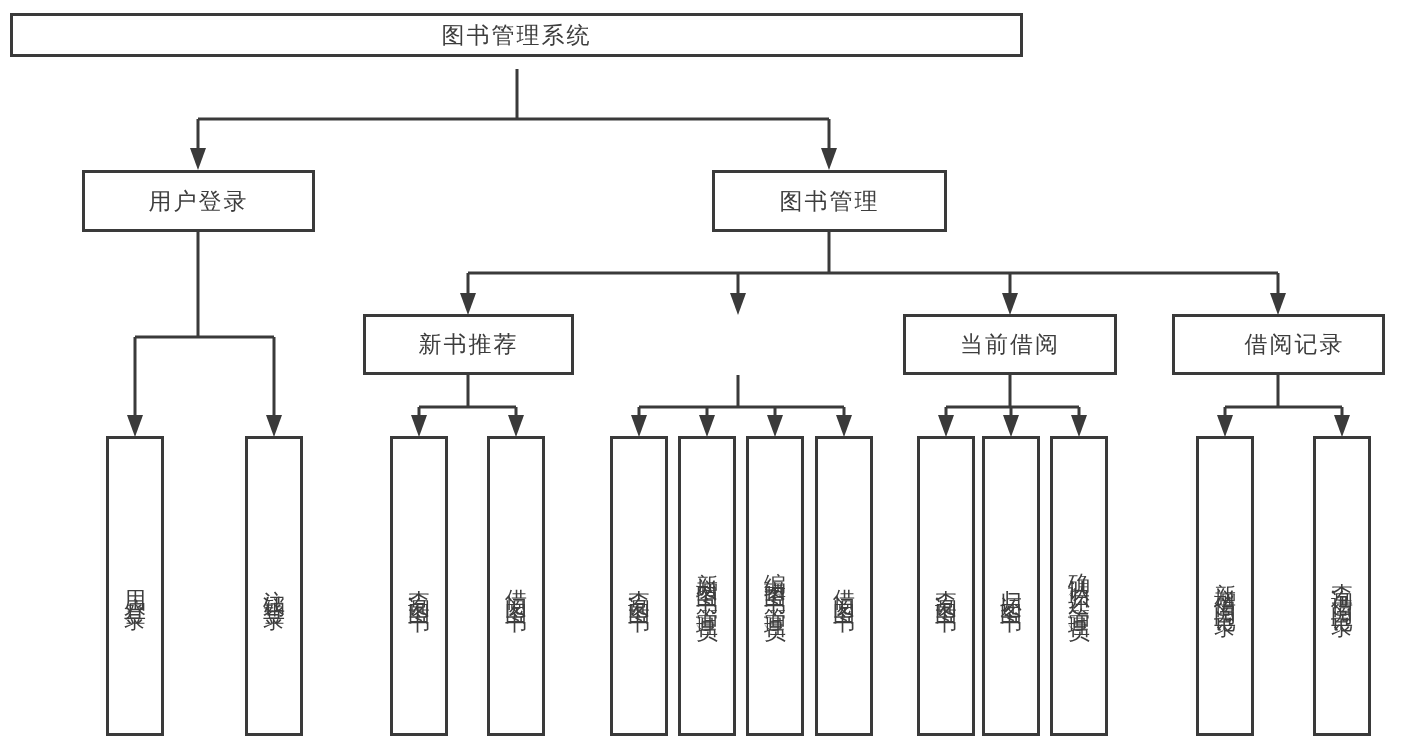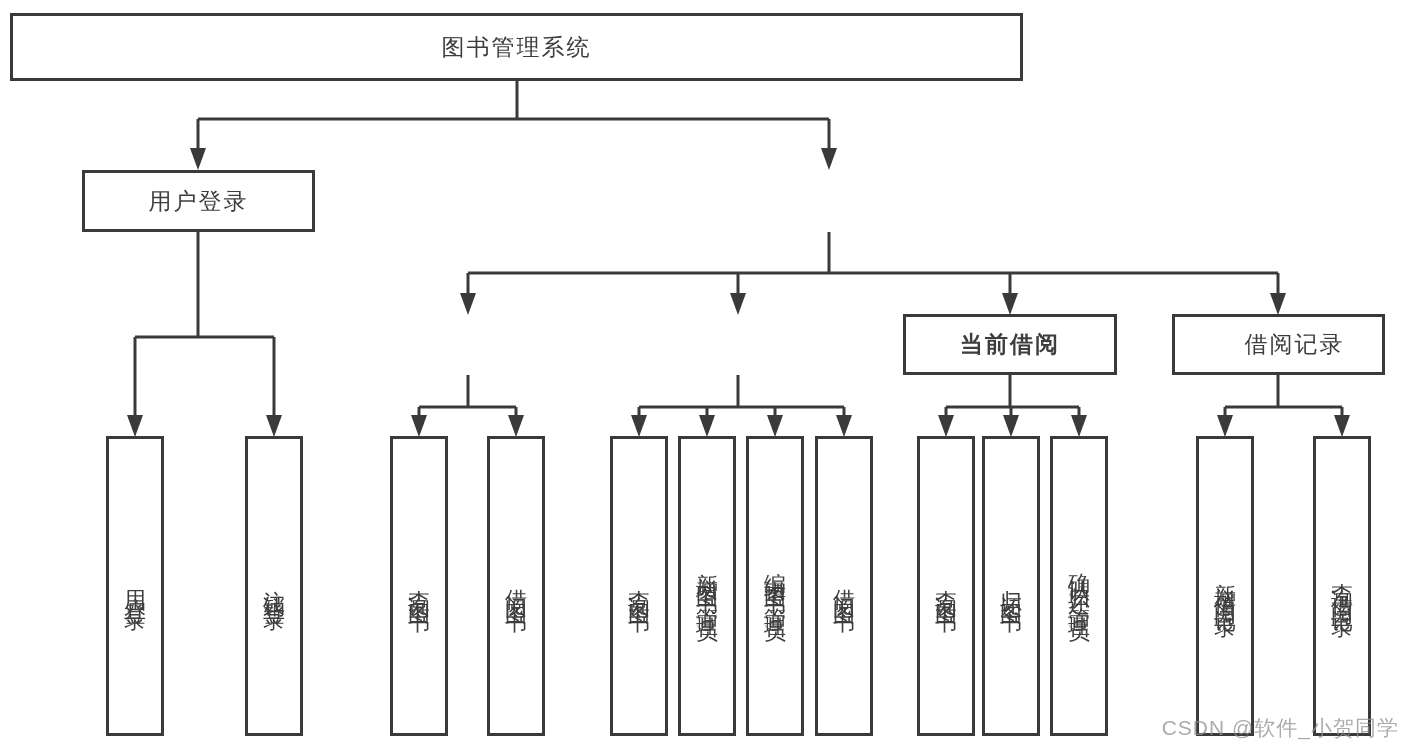--- a/index.html
+++ b/index.html
@@ -80,40 +80,41 @@
       <polygon points="767,415 783,415 775,437"></polygon>
       <polygon points="836,415 852,415 844,437"></polygon>
       <polygon points="938,415 954,415 946,437"></polygon>
       <polygon points="1003,415 1019,415 1011,437"></polygon>
       <polygon points="1071,415 1087,415 1079,437"></polygon>
       <polygon points="1217,415 1233,415 1225,437"></polygon>
       <polygon points="1334,415 1350,415 1342,437"></polygon>
     </g>
   </svg>
 
-  <div class="box" style="left:10px; top:13px; width:1013px; height:68px;">图书管理系统</div>
+  <div class="box" style="left:10px; top:13px; width:1013px; height:44px;">图书管理系统</div>
 
   <div class="box" style="left:82px; top:170px; width:233px; height:62px;">用户登录</div>
+  <div class="box" style="left:712px; top:170px; width:235px; height:62px;">图书管理</div>
 
-  <div class="box" style="left:903px; top:314px; width:214px; height:61px;font-weight:bold;">当前借阅</div>
+  <div class="box" style="left:363px; top:314px; width:211px; height:61px;">新书推荐</div>
+  <div class="box" style="left:903px; top:314px; width:214px; height:61px;">当前借阅</div>
   <div class="box" style="left:1172px; top:314px; width:213px; height:61px;padding-left:32px;">借阅记录</div>
 
   <div class="box leaf" style="left:106px; top:436px; width:58px; height:300px;">用户登录</div>
   <div class="box leaf" style="left:245px; top:436px; width:58px; height:300px;">注销登录</div>
 
   <div class="box leaf" style="left:390px; top:436px; width:58px; height:300px;">查询图书</div>
   <div class="box leaf" style="left:487px; top:436px; width:58px; height:300px;">借阅图书</div>
 
   <div class="box leaf" style="left:610px; top:436px; width:58px; height:300px;">查询图书</div>
   <div class="box leaf" style="left:678px; top:436px; width:58px; height:300px;">新增图书（管理员）</div>
   <div class="box leaf" style="left:746px; top:436px; width:58px; height:300px;">编辑图书（管理员）</div>
   <div class="box leaf" style="left:815px; top:436px; width:58px; height:300px;">借阅图书</div>
 
   <div class="box leaf" style="left:917px; top:436px; width:58px; height:300px;">查询图书</div>
   <div class="box leaf" style="left:982px; top:436px; width:58px; height:300px;">归还图书</div>
   <div class="box leaf" style="left:1050px; top:436px; width:58px; height:300px;">确认归还（管理员）</div>
 
   <div class="box leaf" style="left:1196px; top:436px; width:58px; height:300px;">新增借阅记录</div>
   <div class="box leaf" style="left:1313px; top:436px; width:58px; height:300px;">查询借阅记录</div>
 
-  <div class="watermark">CSDN @软件_小贺同学</div>
 
 </div>
 
 </body></html>

